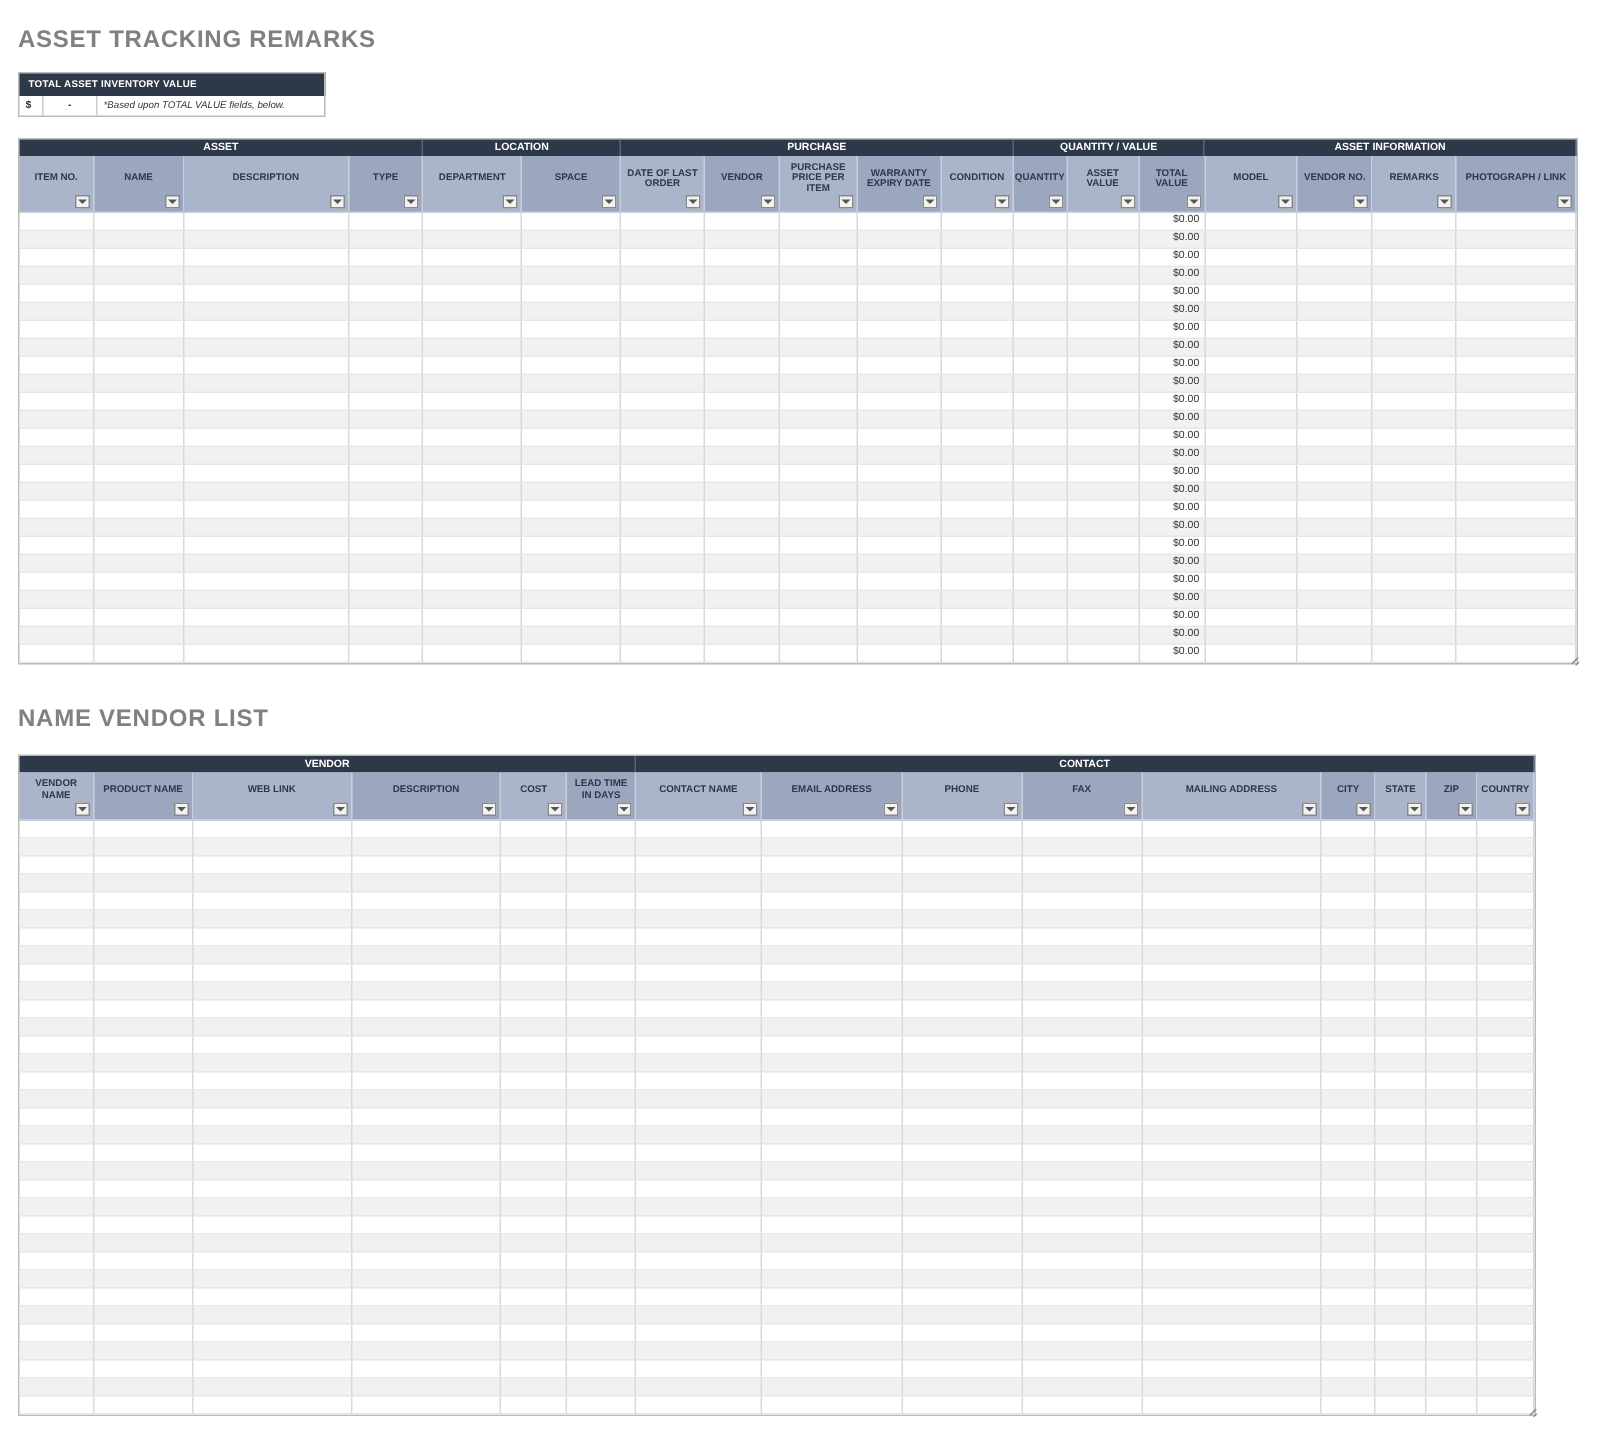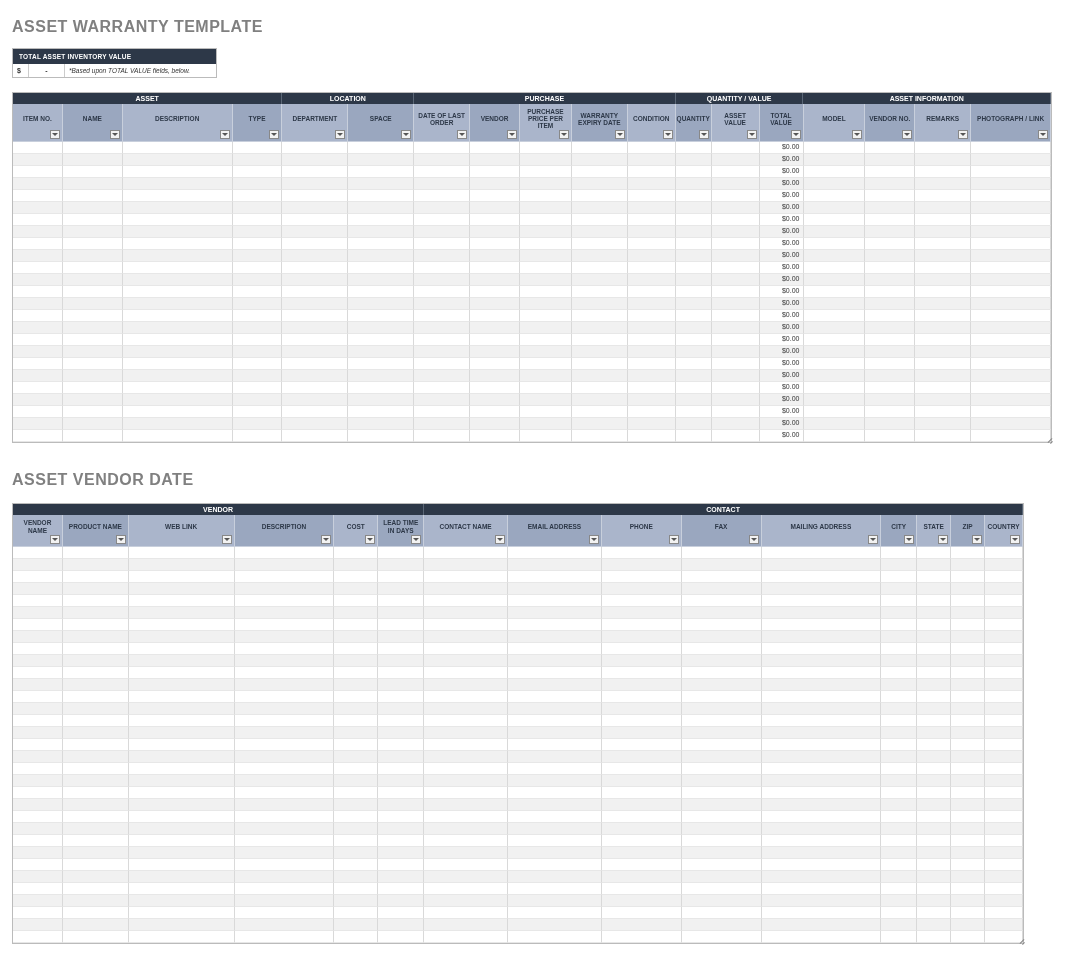--- a/index.html
+++ b/index.html
@@ -24,21 +24,21 @@
 .data-row:nth-child(even) { background: #f1f1f1; }
 .data-cell { border-right: 1px solid #d9d9d9; border-bottom: 1px solid #e7e7e7; font-size: 7px; padding: 1px 3px; text-align: right; white-space: nowrap; }
 .resize-grip { position: absolute; right: -1px; bottom: -1px; width: 6px; height: 6px; }
 .resize-grip::before, .resize-grip::after { content: ""; position: absolute; background: #888; height: 1px; transform: rotate(-45deg); }
 .resize-grip::before { width: 6px; right: -1px; bottom: 2px; }
 .resize-grip::after { width: 3px; right: -1px; bottom: 0; }
 </style>
 </head>
 <body>
 
-<div class="page-title">ASSET WARRANTY TEMPLATE</div>
+<div class="page-title">ASSET TRACKING REMARKS</div>
 
 <div>
   <div class="total-box-header" style="width:205px;border:1px solid #bbb;border-bottom:none;">TOTAL ASSET INVENTORY VALUE</div>
   <div class="total-box-row">
     <div class="total-cell-label">$</div>
     <div class="total-cell-value">-</div>
     <div class="total-cell-note">*Based upon TOTAL VALUE fields, below.</div>
   </div>
 </div>
 
@@ -622,21 +622,21 @@
         <div class="data-cell" style="width: 44px;">$0.00</div>
         <div class="data-cell" style="width: 62px;"></div>
         <div class="data-cell" style="width: 50px;"></div>
         <div class="data-cell" style="width: 56px;"></div>
         <div class="data-cell" style="width: 80px;"></div>
       </div>
     </div>
   <div class="resize-grip"></div>
 </div>
 
-<div class="page-title" style="margin-top:28px;">ASSET VENDOR DATE</div>
+<div class="page-title" style="margin-top:28px;">NAME VENDOR LIST</div>
 
 <div class="sheet" id="vendors-sheet" style="width:1012px;">
   <div class="grp-row" id="vendors-groups">
       <div class="grp-cell" style="width: 412px;">VENDOR</div>
       <div class="grp-cell" style="width: 600px;">CONTACT</div>
     </div>
   <div class="hdr-row" id="vendors-headers">
       <div class="hdr-cell" style="width: 50px;">
         <span>VENDOR NAME</span>
         <div class="filter"></div>

